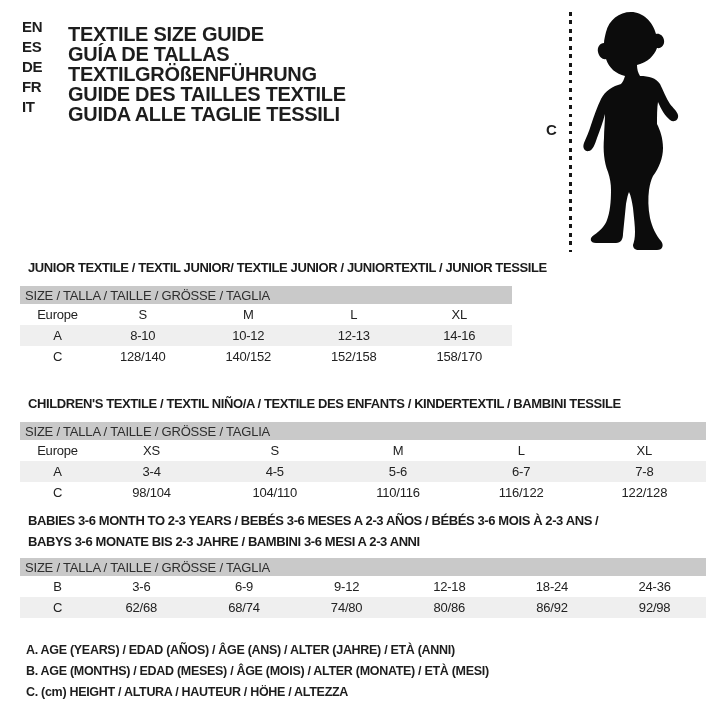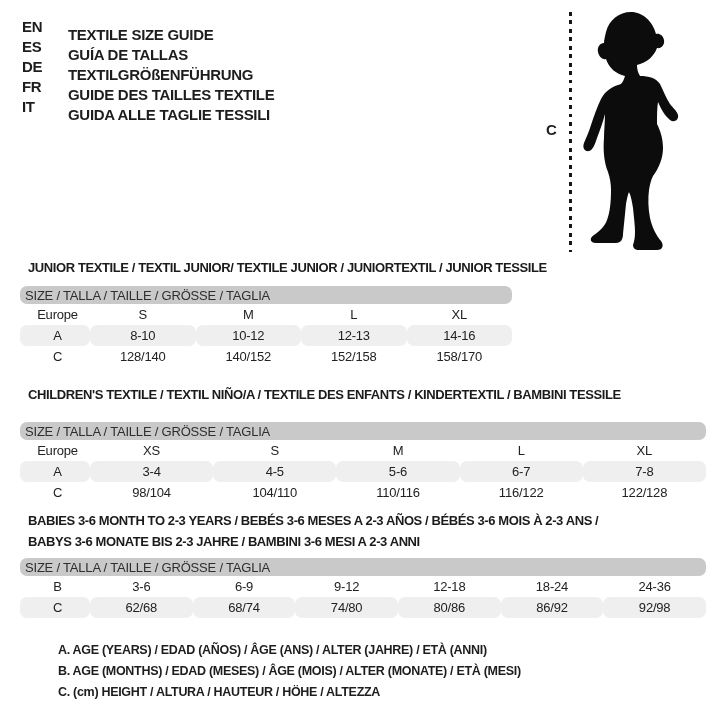--- a/index.html
+++ b/index.html
@@ -13,21 +13,21 @@
     overflow:hidden;
   }
 
   
   .lang-block { position:absolute; left:22px; top:16px; }
   .lang-row { display:flex; height:20px; align-items:center; }
   .lang-code {
     width:46px; font-size:15px; font-weight:700; letter-spacing:-0.3px;
   }
   .lang-label {
-    font-size:15px; font-weight:700; letter-spacing:-0.3px; white-space:nowrap;margin-top:16px;
+    font-size:20px; font-weight:700; letter-spacing:-0.3px; white-space:nowrap;margin-top:16px;
   }
 
   
   .figure { position:absolute; left:540px; top:8px; width:160px; height:250px; }
   .height-line {
     position:absolute; left:29px; top:4px; width:3px; height:240px;
     background:repeating-linear-gradient(to bottom,#161616 0 3.5px,transparent 3.5px 8.5px);
   }
   .height-label {
     position:absolute; left:6px; top:113px;
@@ -36,46 +36,46 @@
   .toddler { position:absolute; left:38px; top:2px; }
 
   
   .sec-title {
     position:absolute; left:28px;
     font-size:13px; font-weight:700; letter-spacing:-0.4px;
     white-space:nowrap; color:#1b1b1b;
   }
   .sec-title.wrap { white-space:normal; width:606px; line-height:21px; }
   #t1-title { top:260px; }
-  #t2-title { top:387px; }
+  #t2-title { top:396px; }
   #t3-title { top:510px; }
 
   
   table.size-table {
     position:absolute; left:20px;
     border-collapse:collapse; table-layout:fixed;
     font-size:13px; letter-spacing:-0.2px; color:#222;
   }
   #table1 { top:286px; width:492px; }
   #table2 { top:422px; width:686px; }
   #table3 { top:558px; width:686px; }
   col.c-label { width:70px; }
-  td { height:21px; text-align:center; font-weight:400; overflow:hidden;border-radius:7px; }
+  td { height:21px; text-align:center; font-weight:400; overflow:hidden; }
   td.band {
     background:#c9c9c9; height:18px;
     text-align:left; padding-left:5px; color:#2e2e2e;
   }
   td.lbl { text-align:center; padding-left:5px; }
   tr.shade td { background:#efefef; }
 
   
   .footnotes { position:absolute; left:26px; top:640px; }
   .footnote {
     font-size:12.5px; font-weight:700; letter-spacing:-0.3px;
-    line-height:21px; white-space:nowrap;margin-left:32px;
+    line-height:21px; white-space:nowrap;
   }
 </style>
 </head>
 <body>
 
 <div class="lang-block">
   <div class="lang-row">
     <span class="lang-code">EN</span>
     <span class="lang-label">TEXTILE SIZE GUIDE</span>
   </div>

